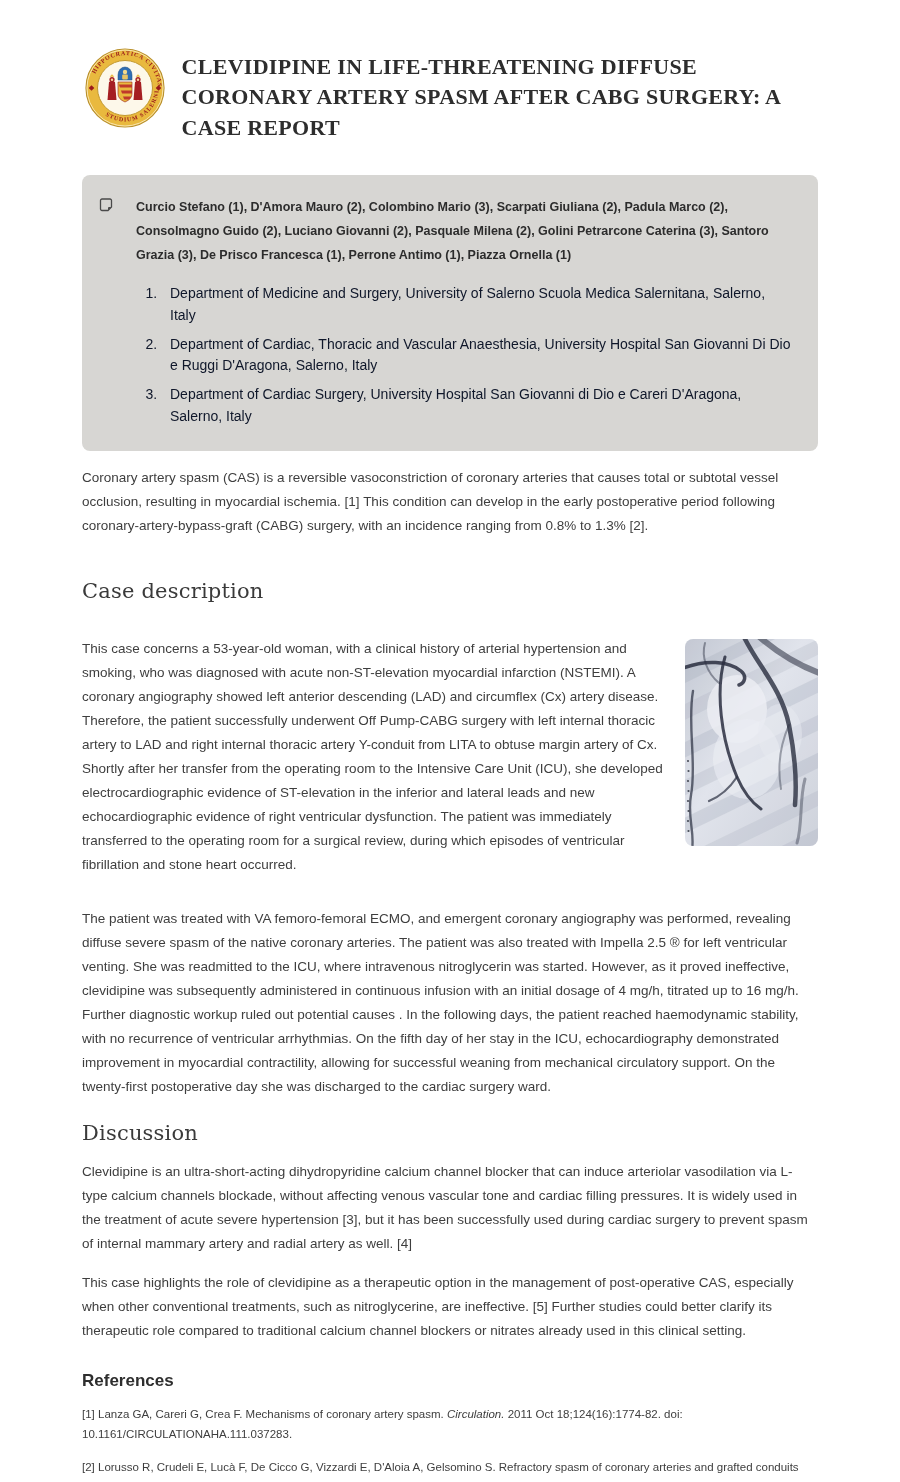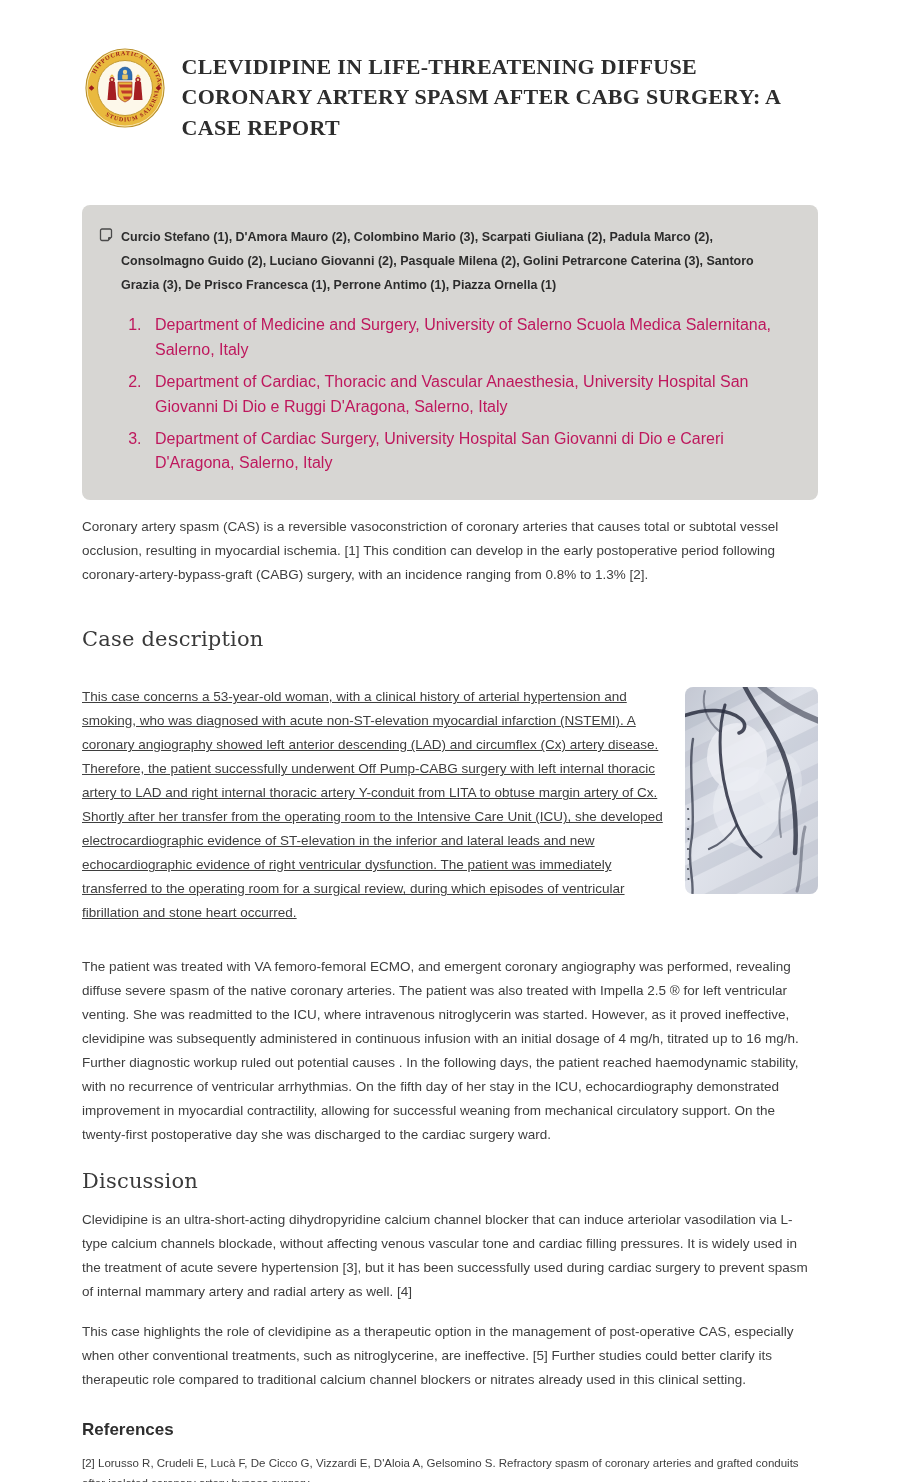--- a/index.html
+++ b/index.html
@@ -40,44 +40,44 @@
     line-height: 1.38;
     letter-spacing: 0.3px;
     color: #2d2d2d;
     text-align: left;
     max-width: 620px;
     margin: 0 auto;
   }
 
   
   .authors-box {
-    margin-top: 62px;
+    margin-top: 32px;
     background: #d7d6d3;
     border-radius: 8px;
     padding: 21px 26px 24px 17px;
     display: flex;
-    gap: 8px;
+    gap: 23px;
   }
   .note-icon-wrap {
     flex: 0 0 14px;
     padding-top: 2px;
   }
   .authors-content { flex: 1; }
   .authors-names {
     font-size: 12.5px;
     font-weight: 700;
     line-height: 1.9;
     color: #2c2c2c;
   }
   .affiliations {
     margin-top: 16px;
     margin-left: 25px;
-    font-size: 16px;
+    font-size: 14px;
     line-height: 1.55;
-    color: #be185d;
+    color: #0f172a;
   }
   .affiliations li {
     margin-bottom: 7px;
     padding-left: 9px;
   }
   .affiliations li:last-child { margin-bottom: 0; }
 
   
   .section-heading {
     font-family: "DejaVu Serif", "Liberation Serif", serif;
@@ -96,21 +96,20 @@
     color: #3e3e3e;
     margin-top: 15px;
   }
 
   
   .case-block {
     display: flex;
     gap: 22px;
     margin-top: 34px;
     align-items: flex-start;
-    text-decoration: underline;
   }
   .case-text {
     flex: 1;
     font-size: 13.5px;
     line-height: 1.78;
     color: #3e3e3e;
   }
   .angio-figure {
     flex: 0 0 133px;
     height: 207px;
@@ -272,16 +271,17 @@
   </div>
 
   <p class="body-para case-para-2">The patient was treated with VA femoro-femoral ECMO, and emergent coronary angiography was performed, revealing diffuse severe spasm of the native coronary arteries. The patient was also treated with Impella 2.5 ® for left ventricular venting. She was readmitted to the ICU, where intravenous nitroglycerin was started. However, as it proved ineffective, clevidipine was subsequently administered in continuous infusion with an initial dosage of 4 mg/h, titrated up to 16 mg/h. Further diagnostic workup ruled out potential causes . In the following days, the patient reached haemodynamic stability, with no recurrence of ventricular arrhythmias. On the fifth day of her stay in the ICU, echocardiography demonstrated improvement in myocardial contractility, allowing for successful weaning from mechanical circulatory support. On the twenty-first postoperative day she was discharged to the cardiac surgery ward.</p>
 
   <h2 class="section-heading h-disc">Discussion</h2>
   <p class="body-para">Clevidipine is an ultra-short-acting dihydropyridine calcium channel blocker that can induce arteriolar vasodilation via L-type calcium channels blockade, without affecting venous vascular tone and cardiac filling pressures. It is widely used in the treatment of acute severe hypertension [3], but it has been successfully used during cardiac surgery to prevent spasm of internal mammary artery and radial artery as well. [4]</p>
   <p class="body-para">This case highlights the role of clevidipine as a therapeutic option in the management of post-operative CAS, especially when other conventional treatments, such as nitroglycerine, are ineffective. [5] Further studies could better clarify its therapeutic role compared to traditional calcium channel blockers or nitrates already used in this clinical setting.</p>
 
   <h3 class="refs-heading">References</h3>
 
+  <p class="ref-item"><span>[1] Lanza GA, Careri G, Crea F. Mechanisms of coronary artery spasm. </span><span class="ref-journal">Circulation.</span><span> 2011 Oct 18;124(16):1774-82. doi: 10.1161/CIRCULATIONAHA.111.037283.</span></p>
 
   <p class="ref-item"><span>[2] Lorusso R, Crudeli E, Lucà F, De Cicco G, Vizzardi E, D'Aloia A, Gelsomino S. Refractory spasm of coronary arteries and grafted conduits after isolated coronary artery bypass surgery. </span></p>
 
 </div>
 
 </body></html>

